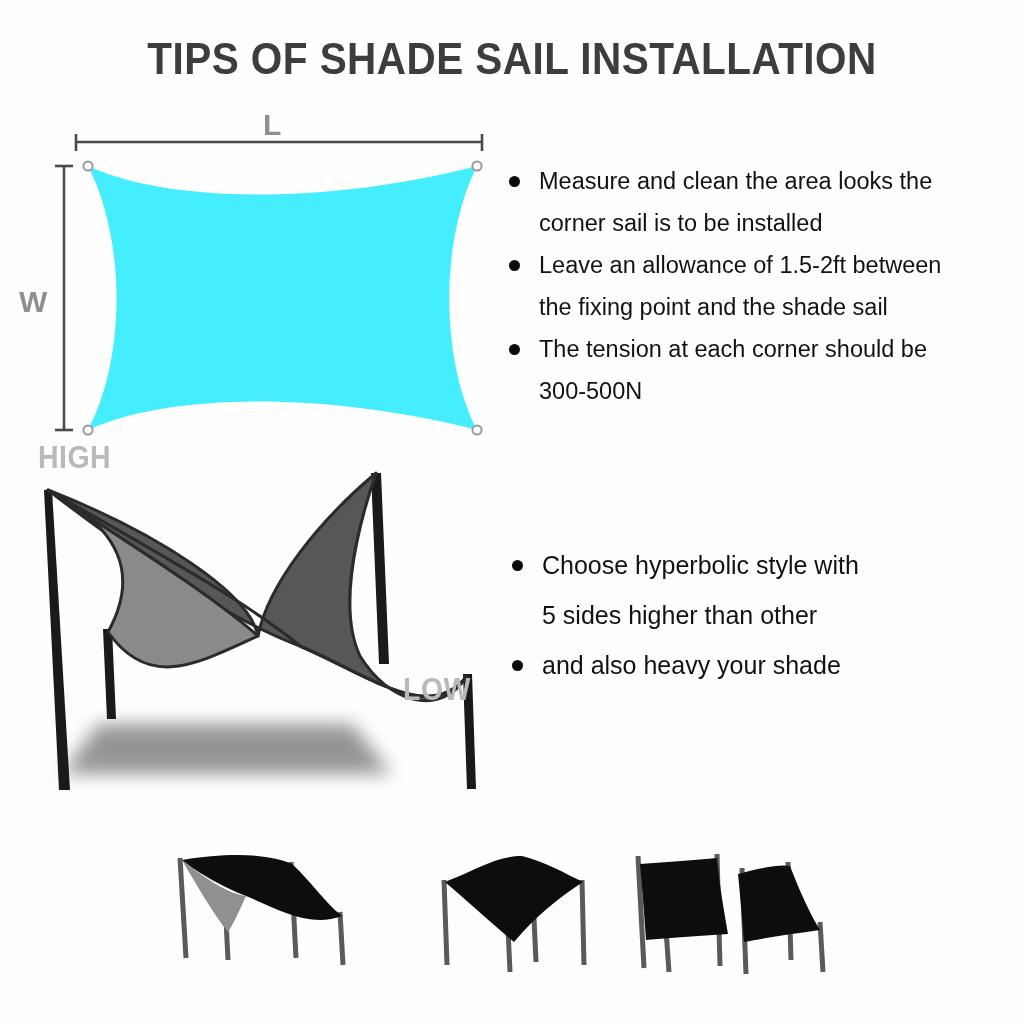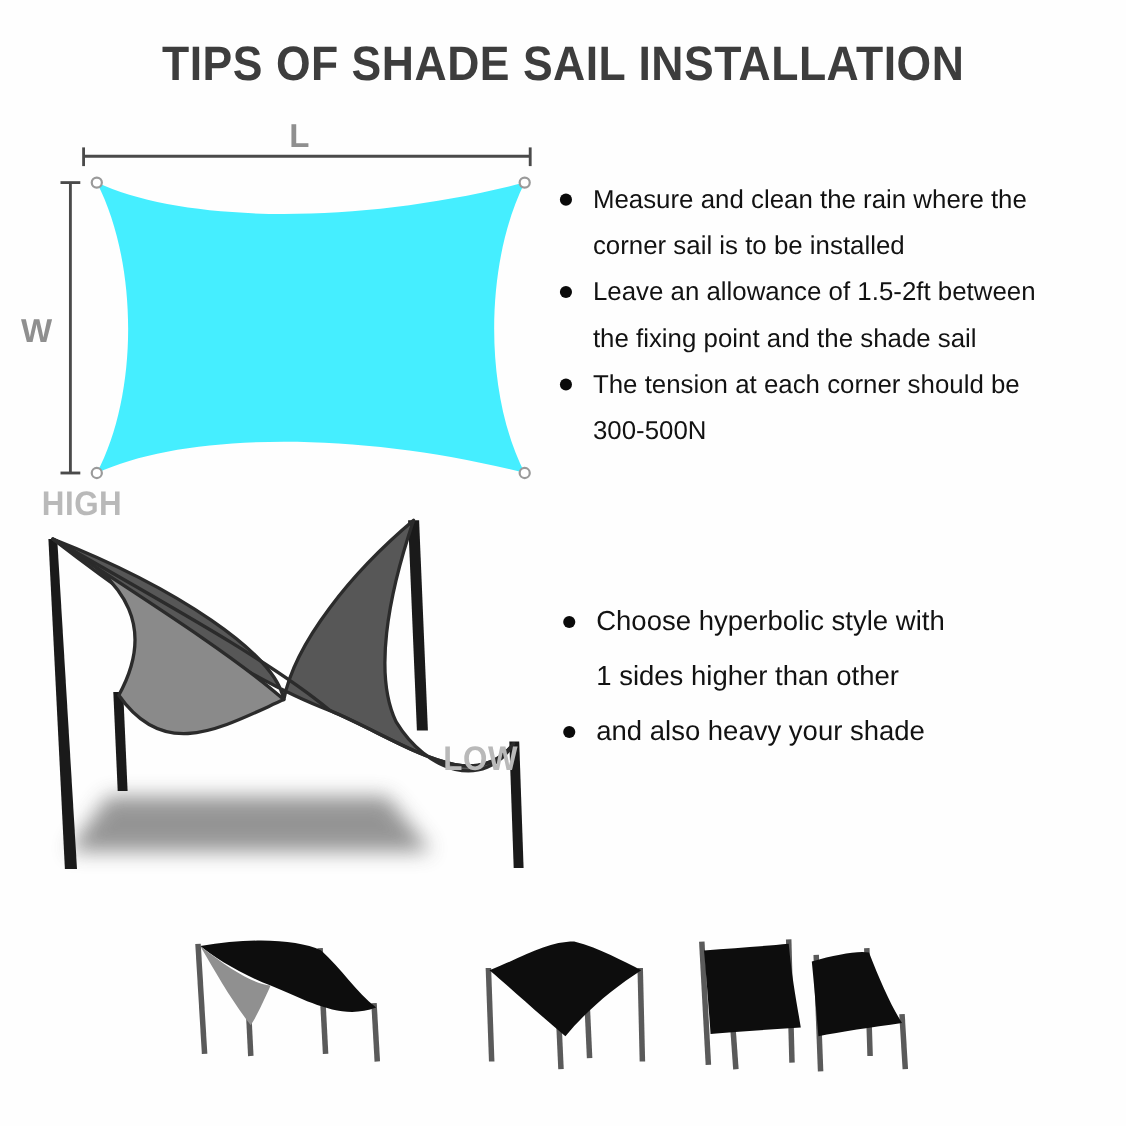--- a/index.html
+++ b/index.html
@@ -234,40 +234,40 @@
       <path fill="#0d0d0d" d="M 20,26 C 48,24 76,22 97,20 C 100,52 104,72 108,96
                C 78,98 48,100 26,102 C 24,74 22,48 20,26 Z"></path>
       <path fill="#0d0d0d" d="M 118,36 C 140,30 160,26 170,28 C 180,54 190,76 200,92
                C 172,96 144,100 124,104 C 122,80 120,56 118,36 Z"></path>
     </svg>
   </div>
 
   <ul class="bullet-list" id="list-1">
     <li>
       <span class="dot"></span>
-      <span class="txt">Measure and clean the rain where the</span>
+      <span class="txt">Measure and clean the area looks the</span>
       <span class="txt">corner sail is to be installed</span>
     </li>
     <li>
       <span class="dot"></span>
       <span class="txt">Leave an allowance of 1.5-2ft between</span>
       <span class="txt">the fixing point and the shade sail</span>
     </li>
     <li>
       <span class="dot"></span>
       <span class="txt">The tension at each corner should be</span>
       <span class="txt">300-500N</span>
     </li>
   </ul>
 
   <ul class="bullet-list" id="list-2">
     <li>
       <span class="dot"></span>
       <span class="txt">Choose hyperbolic style with</span>
-      <span class="txt">1 sides higher than other</span>
+      <span class="txt">5 sides higher than other</span>
     </li>
     <li>
       <span class="dot"></span>
       <span class="txt">and also heavy your shade</span>
     </li>
   </ul>
 
 </div>
 
 </body></html>

